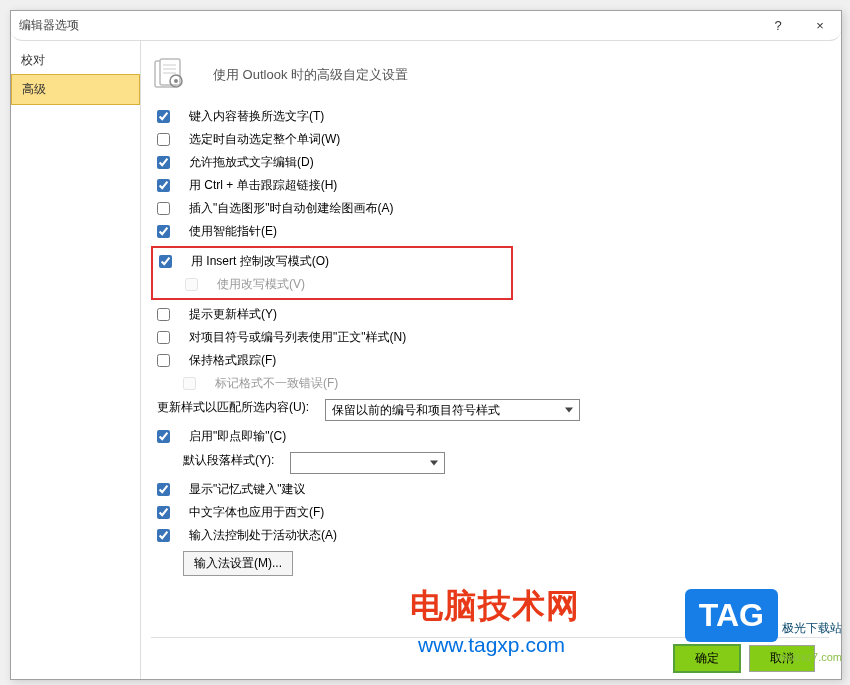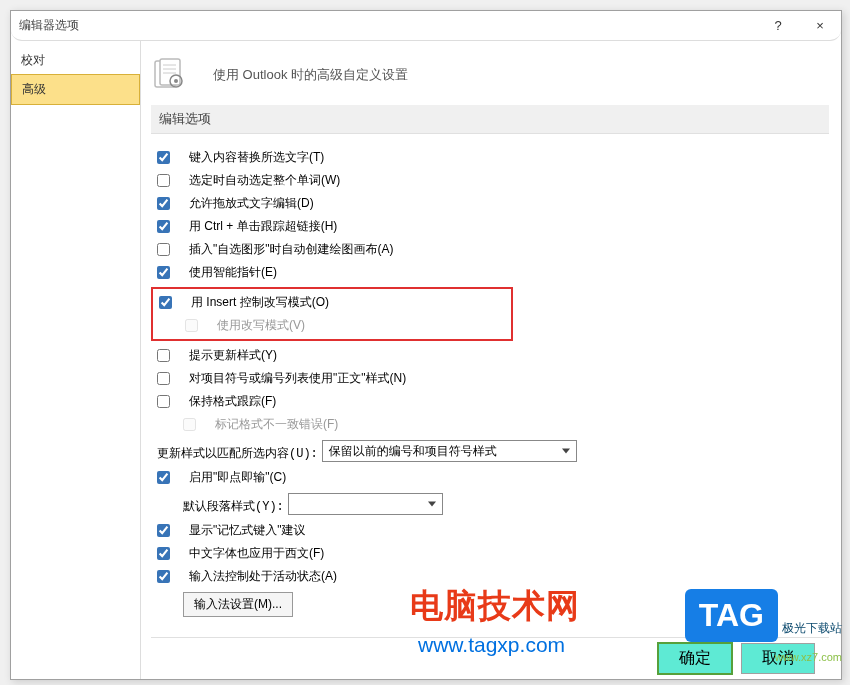--- a/index.html
+++ b/index.html
@@ -111,24 +111,23 @@
     .opt-row.disabled { color: #999; }
     .opt-row.disabled input { opacity: 0.6; }
     .highlight-box {
       border: 2px solid #e03030;
       margin: 3px 0 3px -6px;
       padding: 2px 6px;
       width: 362px;
     }
     .dropdown-row {
       display: flex;
-      align-items: flex-end;
-      gap: 4px;
+      align-items: flex-start;
+      gap: 16px;
       padding: 4px 0 4px 0;
-      font-family: Liberation Mono, monospace;
     }
     .dropdown {
       border: 1px solid #888;
       background: #fff;
       height: 22px;
       padding: 1px 20px 1px 6px;
       position: relative;
       min-width: 155px;
       display: flex;
       align-items: center;
@@ -156,24 +155,24 @@
       height: 42px;
       border-top: 1px solid #e0e0e0;
       display: flex;
       justify-content: flex-end;
       align-items: center;
       padding-right: 14px;
       gap: 8px;
     }
     .footer-btn {
       border: 1px solid #a0a0a0;
-      background: #5eead4;
+      background: #84cc16;
       padding: 4px 20px;
       cursor: pointer;
-      font-size: 16px;
+      font-size: 12px;
     }
     .footer-btn.primary {
       border: 2px solid #56a03b;
     }
     .watermark1 {
       position: absolute;
       bottom: 56px;
       left: 410px;
       font-size: 33px;
       font-weight: bold;
@@ -244,21 +243,20 @@
           <rect x="4" y="4" width="20" height="26" rx="2" fill="#fff" stroke="#bbb" stroke-width="1.5"></rect>
           <rect x="9" y="2" width="20" height="26" rx="2" fill="#fff" stroke="#bbb" stroke-width="1.5"></rect>
           <line x1="12" y1="8" x2="25" y2="8" stroke="#ccc"></line>
           <line x1="12" y1="12" x2="25" y2="12" stroke="#ccc"></line>
           <line x1="12" y1="16" x2="25" y2="16" stroke="#ccc"></line>
           <circle cx="25" cy="24" r="6" fill="none" stroke="#888" stroke-width="1.5"></circle>
           <circle cx="25" cy="24" r="2" fill="#888"></circle>
         </svg>
         <span class="header-text">使用 Outlook 时的高级自定义设置</span>
       </div>
-      <div class="section-header">编辑选项</div>
       <div class="options">
 
         <label class="opt-row">
           <input type="checkbox" checked="" style="">
           <span>键入内容替换所选文字(T)</span>
         </label>
         <label class="opt-row">
           <input type="checkbox" style="">
           <span>选定时自动选定整个单词(W)</span>
         </label>

